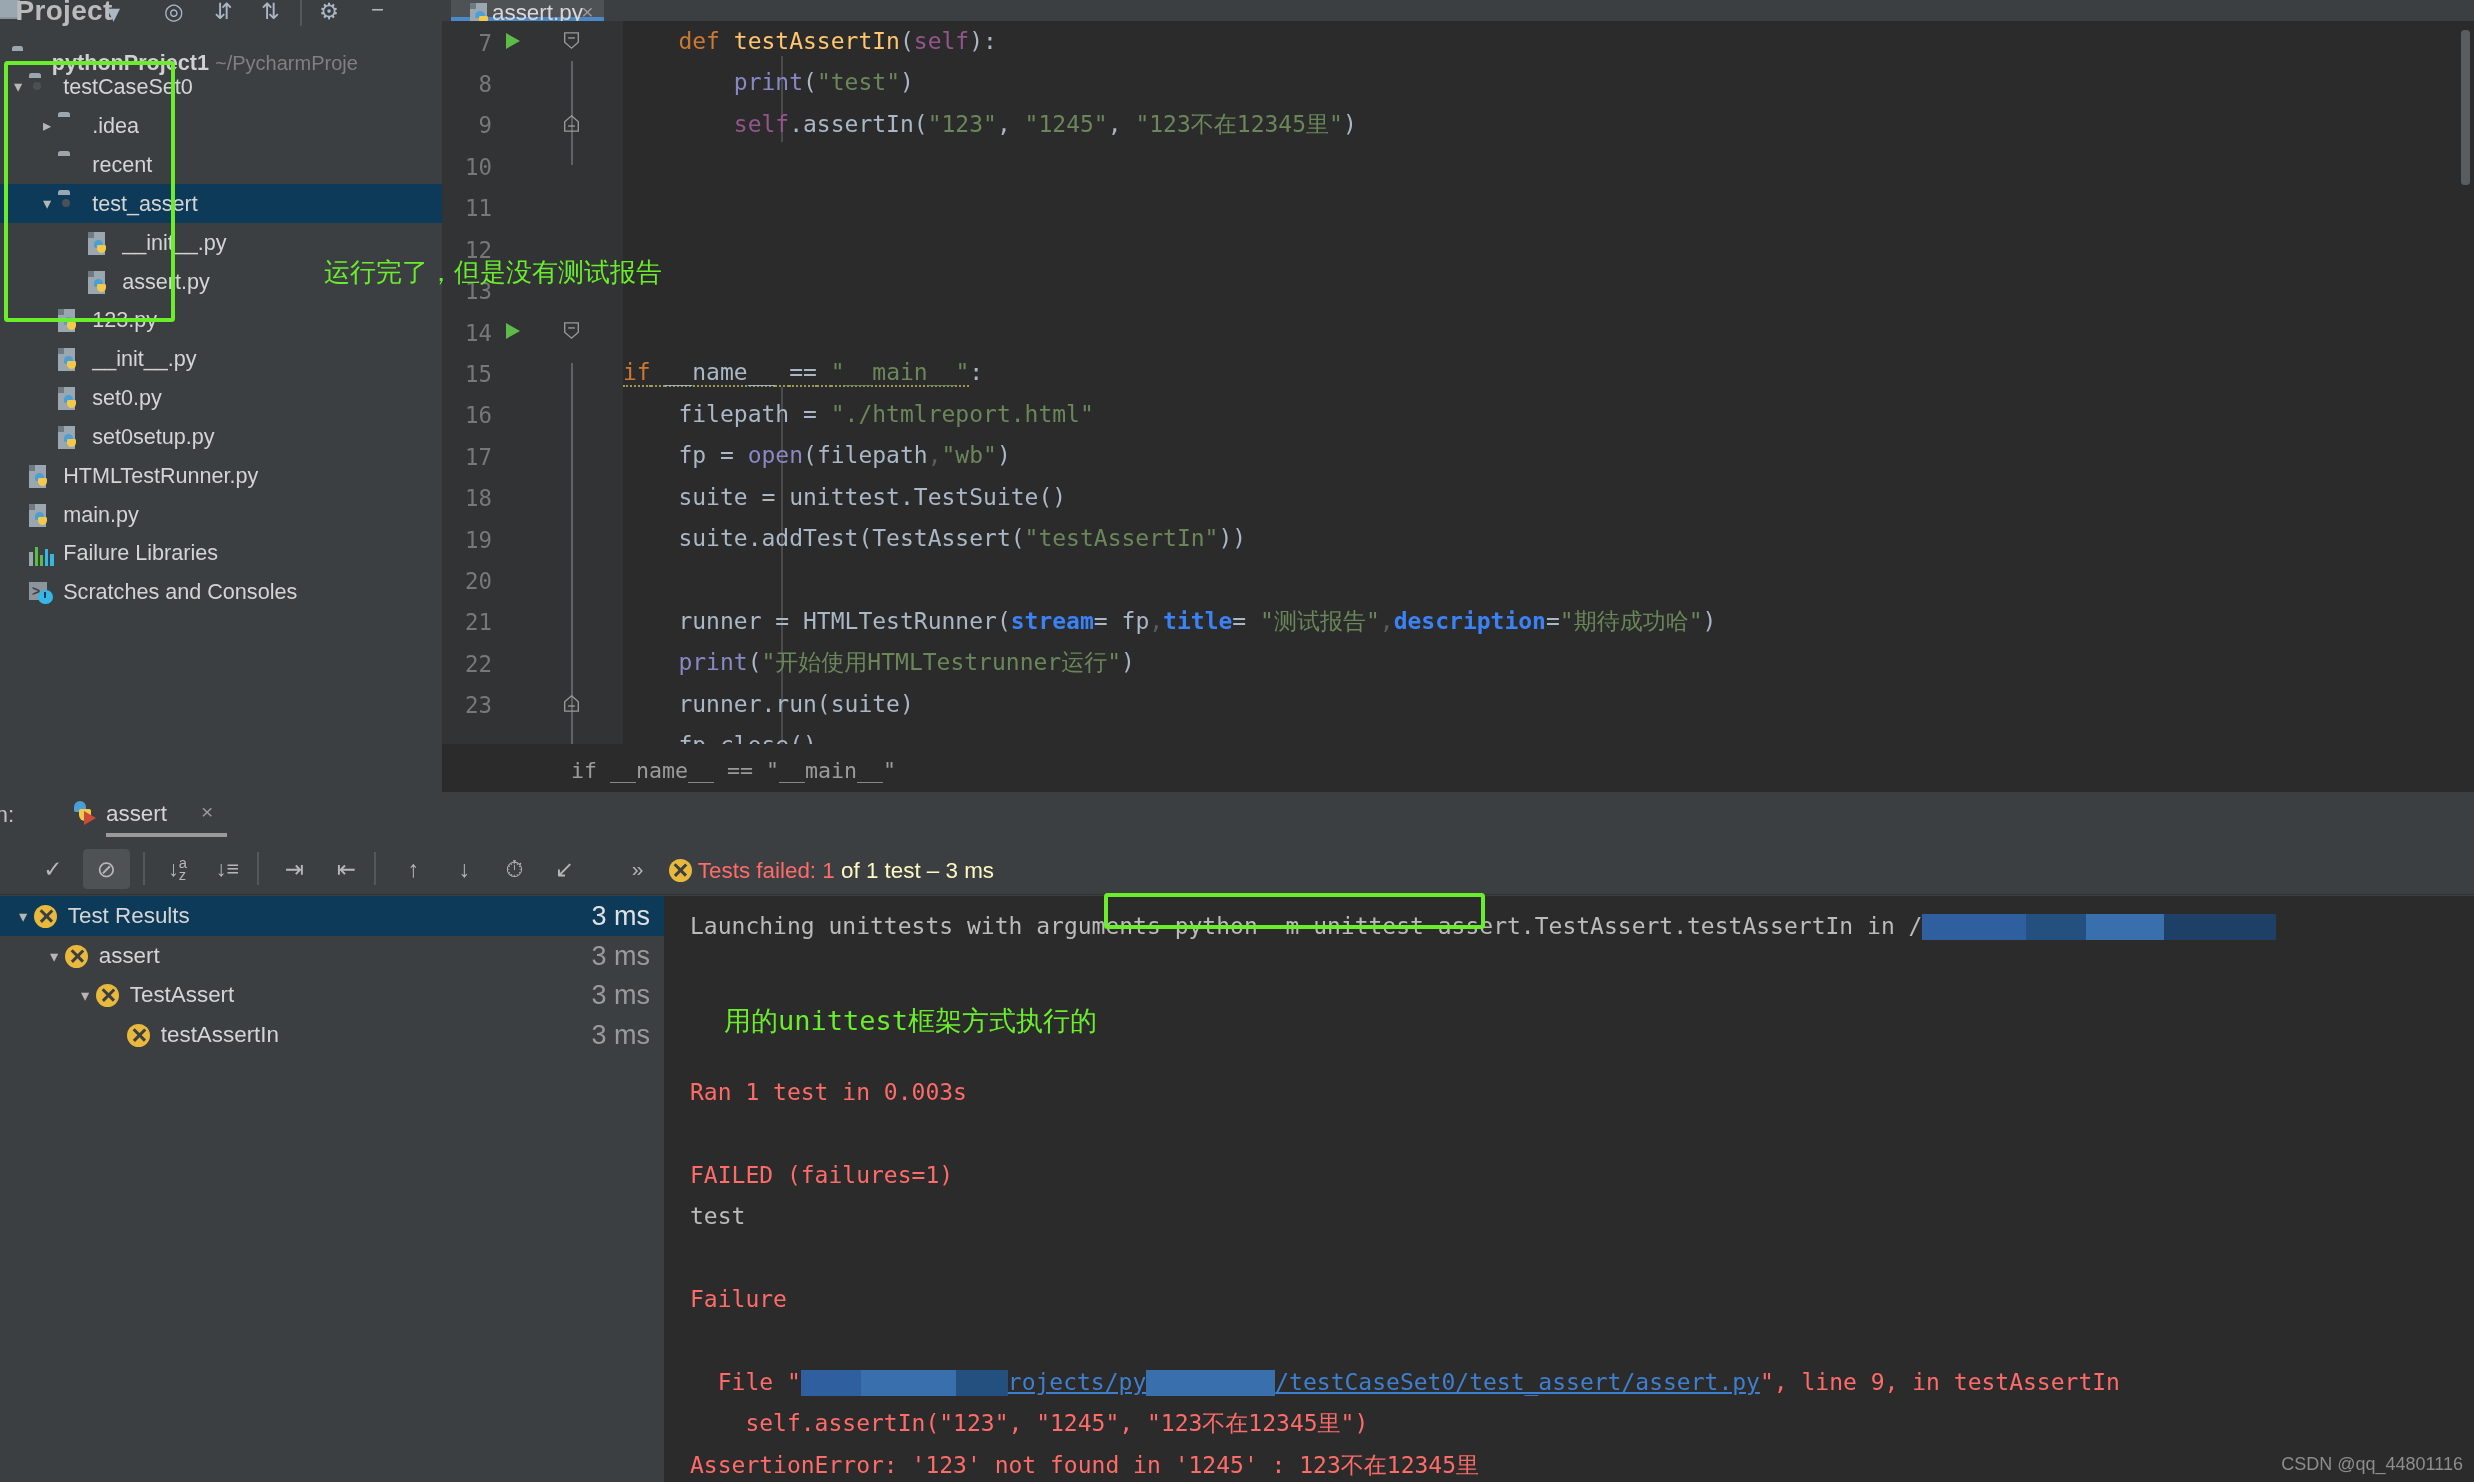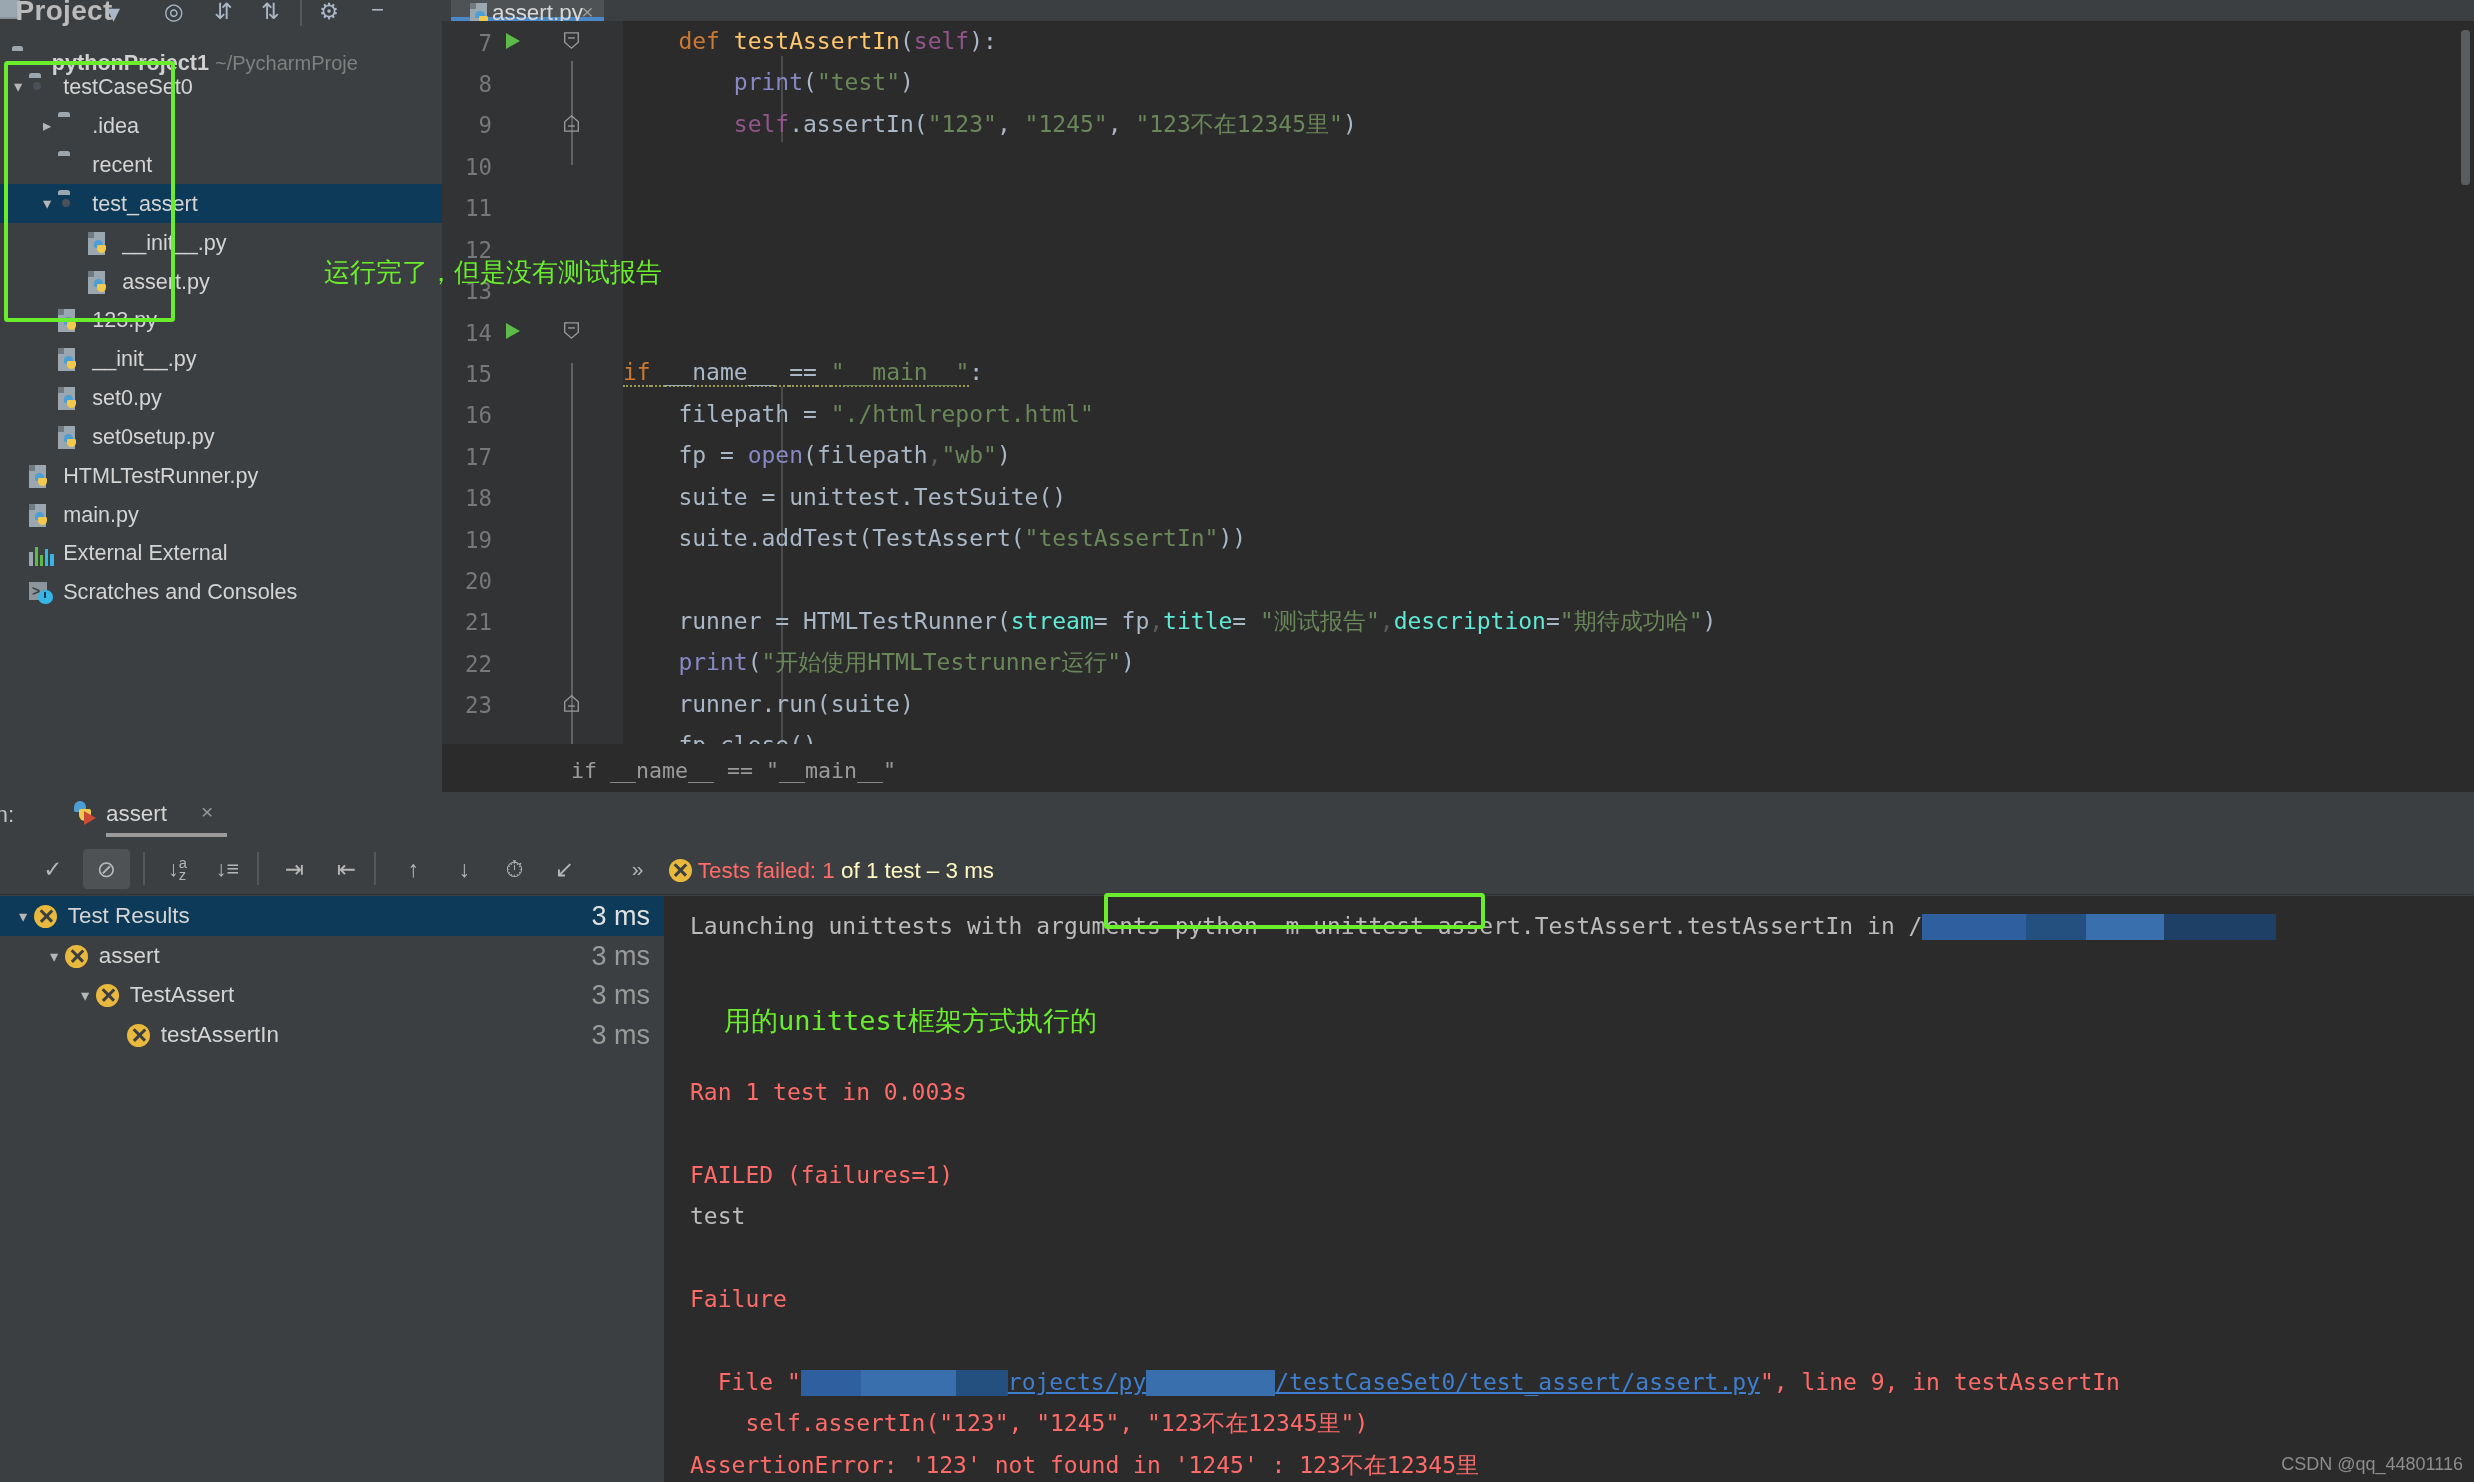--- a/index.html
+++ b/index.html
@@ -60,21 +60,21 @@
   .gutter{ position:absolute; left:0; top:0; width:181px; height:771px; background:#313335; }
   .gutter .ln{ position:absolute; right:131px; font-family:"DejaVu Sans Mono", monospace; font-size:22.4px; color:#787878; text-align:right; }
   .runmark{ position:absolute; left:64px; width:0; height:0; border-left:14.7px solid #5cbc47; border-top:8.6px solid transparent; border-bottom:8.6px solid transparent; }
   .foldmark{ position:absolute; left:121px; width:17px; height:19px; color:#9a9a9a; font-size:15.5px; }
   .fold-line{ position:absolute; left:129px; width:1.7px; background:#606366; }
   .code{ position:absolute; left:181px; top:0; width:1852px; height:771px;
          font-family:"DejaVu Sans Mono", monospace; font-size:23px; line-height:41px; white-space:pre; color:#a9b7c6; }
   .code .row{ position:absolute; left:0; height:41px; }
   .indentguide{ position:absolute; width:1.7px; background:#4b4b4b; }
   .kw{ color:#cc7832; } .fn{ color:#ffc66d; } .str{ color:#6a8759; }
-  .bi{ color:#8888c6; } .slf{ color:#94558d; } .pname{ color:#5eead4; } .dunder{ color:#a9b7c6; }
+  .bi{ color:#8888c6; } .slf{ color:#94558d; } .pname{ color:#3b82f6;font-weight:bold; } .dunder{ color:#a9b7c6; }
   .op{ color:#a9b7c6; }
   .wavy{ border-bottom:2.6px dotted #9a9a55; }
   .dot{ color:#5c5c5c; }
   .editor-bottomline{ position:absolute; left:0; bottom:0; width:2033px; height:48px; background:#2b2b2b; }
   .breadcrumb{ position:absolute; left:129px; bottom:8.6px; font-family:"DejaVu Sans Mono", monospace; font-size:21.6px; color:#9b9b9b; }
 
   
   .annot{ position:absolute; color:#6aee2b; font-size:26px; white-space:nowrap; }
 
   
@@ -230,21 +230,21 @@
         <div class="tree-row" style="top: 507px;">
           <span style="display:inline-block;width:7px;"></span>
           <span class="arrow blank">▾</span>
           <span class="libico">
             <i style="left:0px;height:14px;"></i>
             <i style="left:5.2px;height:19px;background:#5cbc47;"></i>
             <i style="left:10.4px;height:11.2px;background:#5cbc47;"></i>
             <i style="left:15.5px;height:17px;background:#35b6e5;"></i>
             <i style="left:21px;height:12px;background:#35b6e5;"></i>
           </span>
-          <span class="lbl">External External</span>
+          <span class="lbl">Failure Libraries</span>
         </div>
         <div class="tree-row" style="top: 546px;">
           <span style="display:inline-block;width:7px;"></span>
           <span class="arrow blank">▾</span>
           <span class="scratchico">
             <span class="sq"></span>
             <span class="gt">&gt;</span>
             <span class="clk"></span>
           </span>
           <span class="lbl">Scratches and Consoles</span>

